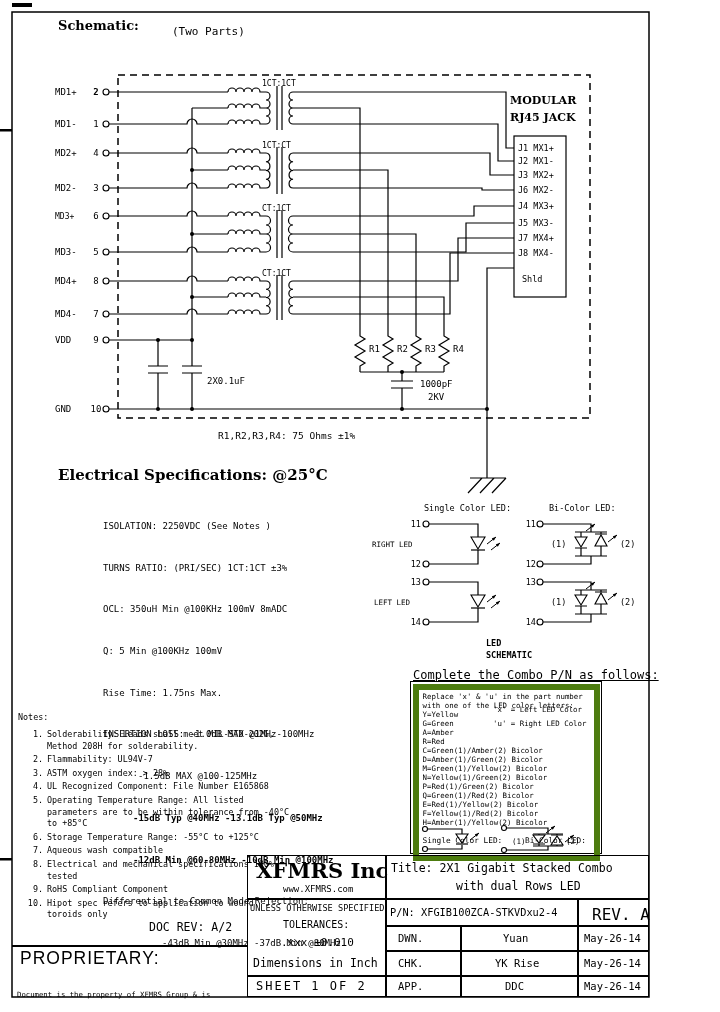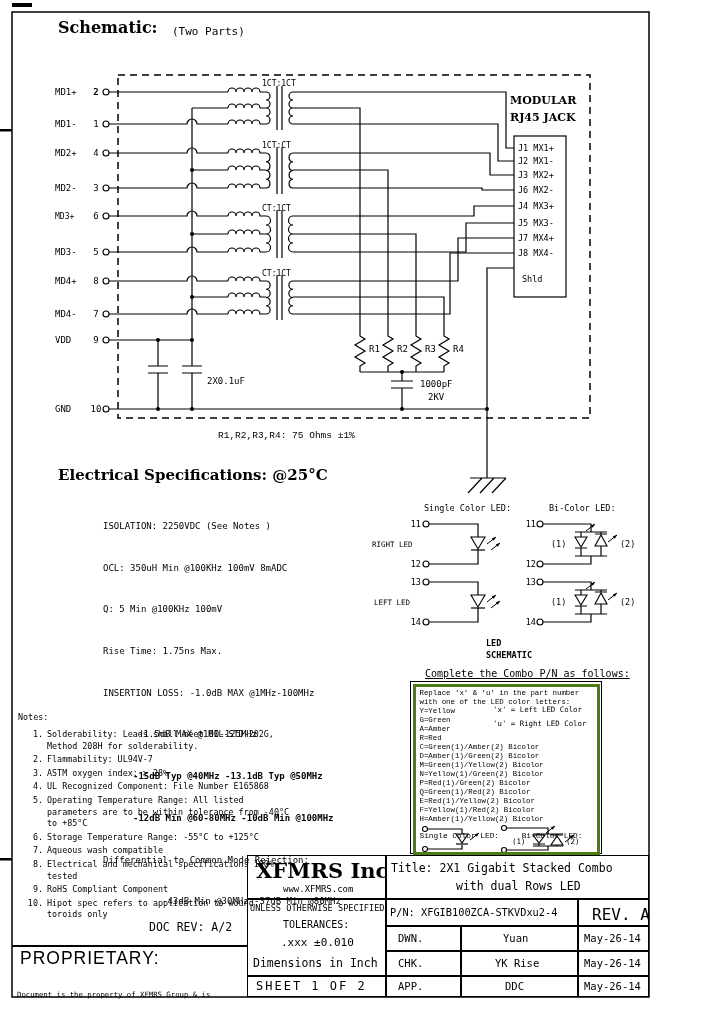--- a/index.html
+++ b/index.html
@@ -12,39 +12,39 @@
   .lnb{stroke:#000;stroke-width:1.5;fill:none;}
   .dot{fill:#000;stroke:none;}
   .pinc{fill:#fff;stroke:#000;stroke-width:1.1;}
   .led{fill:#fff;stroke:#000;stroke-width:1.1;}
   .t9{font-size:9px;}
   .t85{font-size:8.5px;}
   .t8{font-size:8px;}
   .t75{font-size:7.5px;}
   .tb{font-weight:bold;}
   .ser{font-family:"DejaVu Serif", serif;font-weight:bold;}
-  .h-main{font-family:"DejaVu Serif", serif;font-weight:bold;font-size:16px;}
+  .h-main{font-family:"DejaVu Serif", serif;font-weight:bold;font-size:13px;}
   .h-sub{font-size:11px;}
   .spec-title{font-family:"DejaVu Serif", serif;font-weight:bold;font-size:15px;}
   .spec-lines{font-size:9px;line-height:13.9px;white-space:pre;}
   .ind35{padding-left:35px;} .ind30{padding-left:30px;font-weight:bold;}
   .ind59{padding-left:59px;}
   .notes{font-size:8.4px;line-height:11.6px;}
   .note-item{display:flex;margin-bottom:2px;}
   .note-num{width:17px;text-align:right;flex:none;margin-right:4px;}
   .note-text{width:243px;}
-  .combo-title{font-size:10px;text-decoration:underline;white-space:pre;margin-left:12px;}
+  .combo-title{font-size:12px;text-decoration:underline;white-space:pre;}
   .combo-box{border:1.6px solid #000;}
-  .combo-inner{border:3px solid #4d7c0f;margin:1.5px;padding:2px 0 0 4px;height:calc(100% - 7.5px);font-family:Liberation Mono, monospace;}
+  .combo-inner{border:6px solid #4d7c0f;margin:1.5px;padding:2px 0 0 4px;height:calc(100% - 7.5px);}
   .combo-line{font-size:7.4px;line-height:9.05px;white-space:pre;}
   .combo-def{position:absolute;font-size:7.4px;white-space:pre;}
   .combo-hdr{font-size:7.8px;display:inline-block;}
   .tbk{font-size:11px;white-space:pre;}
   .blk{background:#000;}
-  .resnote{font-size:9.5px;white-space:pre;font-family:Liberation Mono, monospace;}
+  .resnote{font-size:9.5px;white-space:pre;}
   .docrev{font-size:11.5px;white-space:pre;}
   .prop-title{font-family:"Liberation Sans", sans-serif;font-size:17.5px;letter-spacing:1px;}
   .prop-text{font-size:7.3px;line-height:9.3px;white-space:pre;}
 </style>
 </head>
 <body>
 
 <svg width="720" height="1012" viewBox="0 0 720 1012">
   <defs>
     <g id="emit">
@@ -317,20 +317,21 @@
 </svg>
 
 <div class="abs h-main" style="left:58px;top:18px;">Schematic:</div>
 <div class="abs h-sub" style="left:172px;top:25px;">(Two Parts)</div>
 
 <div class="abs resnote" style="left:218px;top:430px;">R1,R2,R3,R4: 75 Ohms ±1%</div>
 
 <div class="abs spec-title" style="left:58px;top:466px;">Electrical Specifications: @25°C</div>
 <div class="abs spec-lines" style="left:103px;top:492px;">
   <div>ISOLATION: 2250VDC (See Notes )</div>
+  <div>TURNS RATIO: (PRI/SEC) 1CT:1CT ±3%</div>
   <div>OCL: 350uH Min @100KHz 100mV 8mADC</div>
   <div>Q: 5 Min @100KHz 100mV</div>
   <div>Rise Time: 1.75ns Max.</div>
   <div>INSERTION LOSS: -1.0dB MAX @1MHz-100MHz</div>
   <div class="ind35">-1.5dB MAX @100-125MHz</div>
   <div class="ind30">-15dB Typ @40MHz -13.1dB Typ @50MHz</div>
   <div class="ind30">-12dB Min @60-80MHz -10dB Min @100MHz</div>
   <div>Differential to Common Mode Rejection:</div>
   <div class="ind59">-43dB Min @30MHz -37dB Min @80MHz</div>
   

